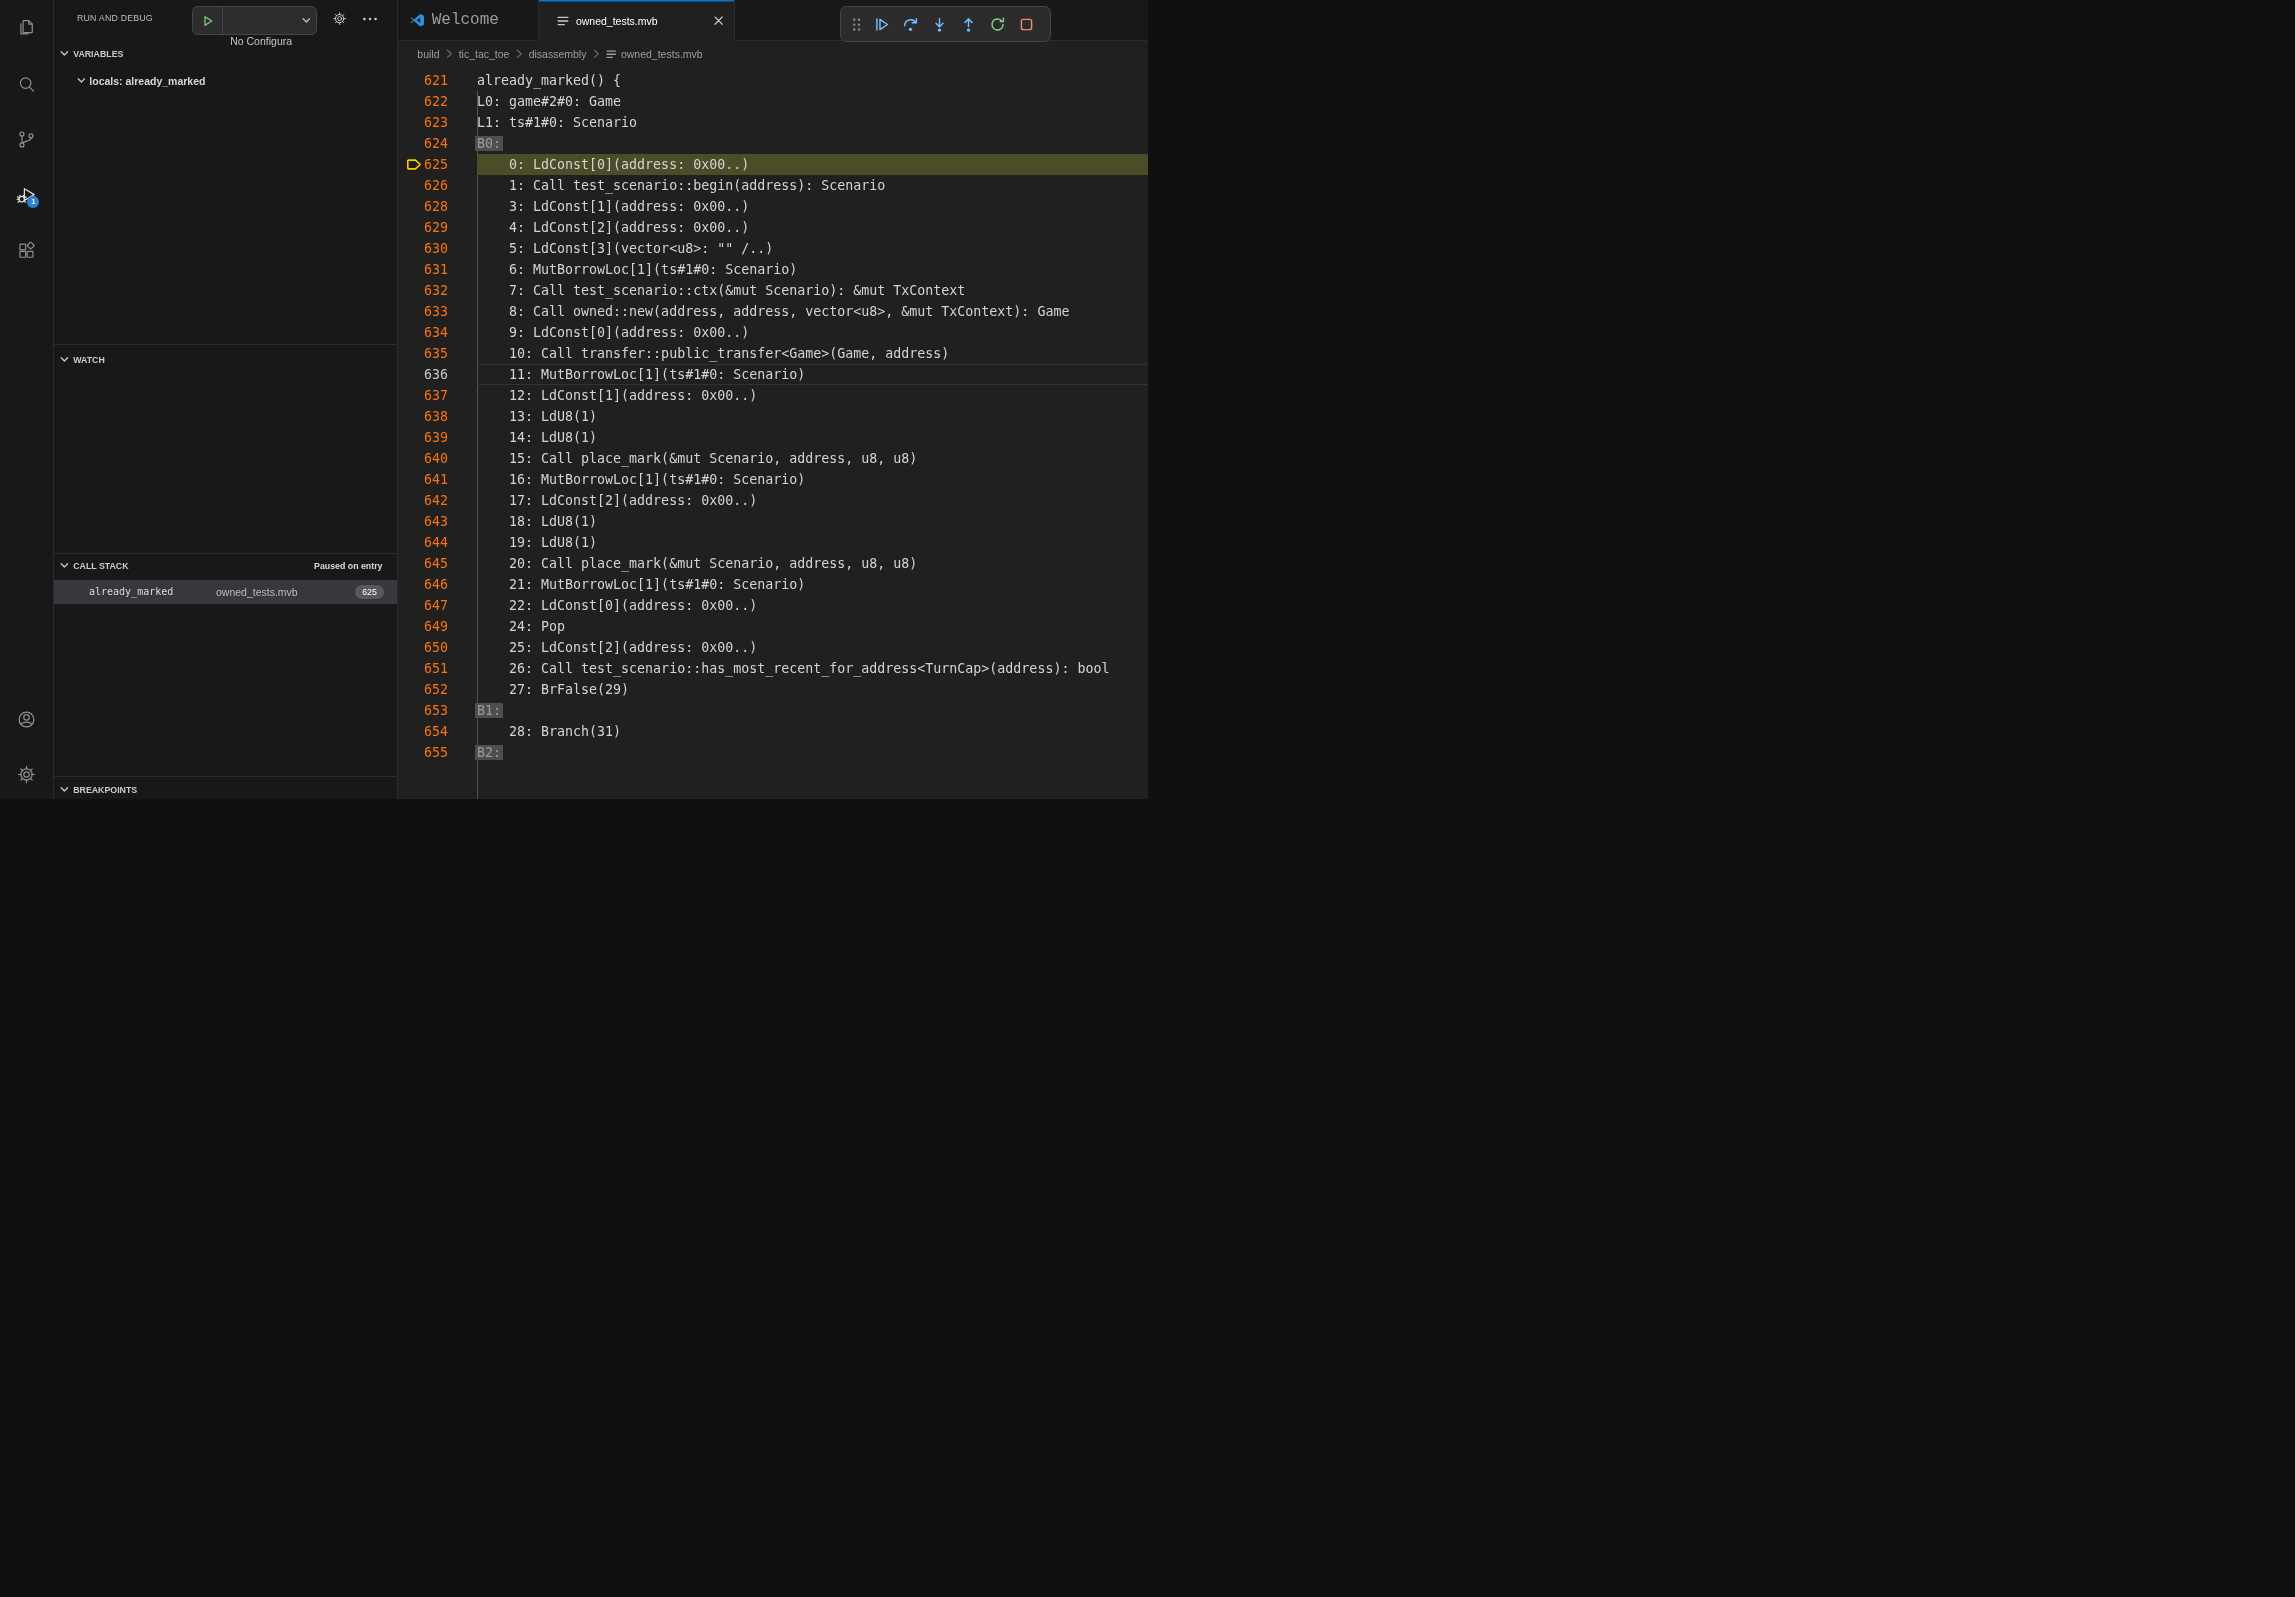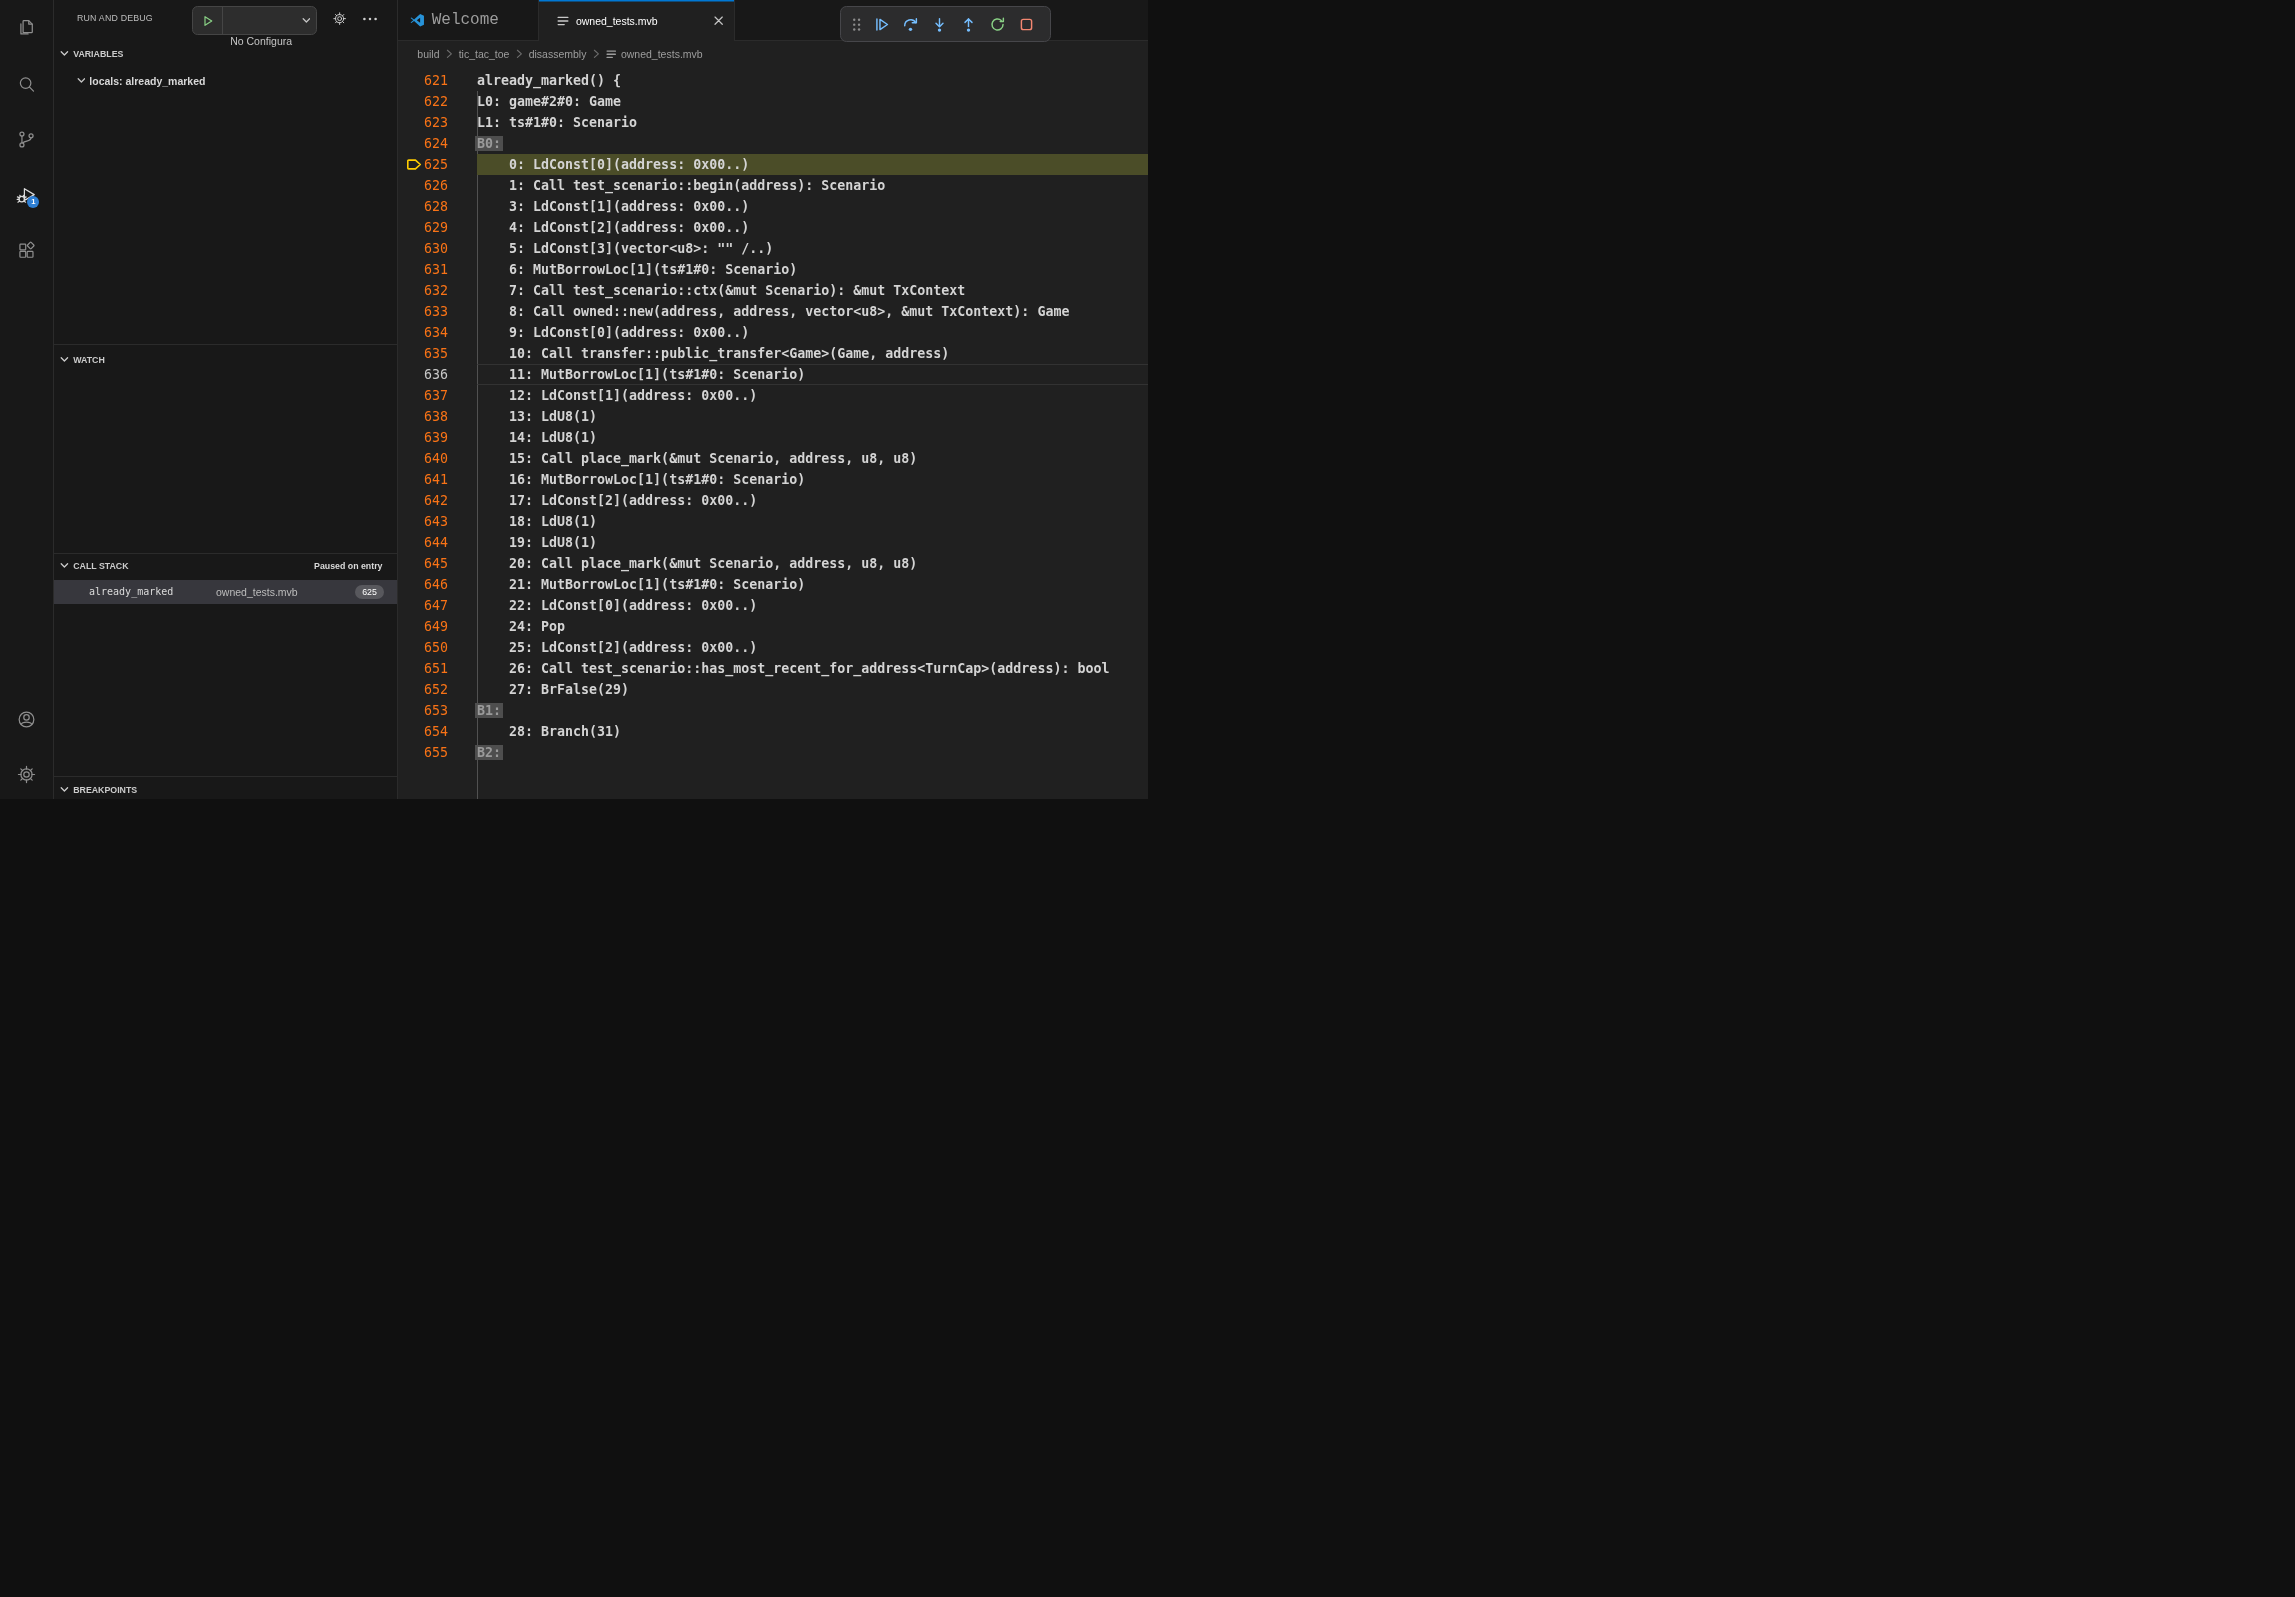--- a/index.html
+++ b/index.html
@@ -86,21 +86,21 @@
   .dotfill-blue{fill:#75beff;stroke:none;}
 
   
   #code{position:absolute;left:0;top:68px;right:0;bottom:0;overflow:hidden;
     font-family:"DejaVu Sans Mono",monospace;font-size:13.3px;}
   #indent-guide{position:absolute;left:79px;top:22.5px;bottom:0;width:0.8px;background:#515151;}
   #lines{position:absolute;left:0;top:1.6px;right:0;}
   .code-line{display:flex;height:21px;line-height:21px;}
   .gutter{flex:none;width:79px;box-sizing:border-box;text-align:right;padding-right:29px;
     color:#f97316;position:relative;cursor:pointer;}
-  .line-text{flex:1;white-space:pre;color:#d4d4d4;position:relative;cursor:text;font-weight:bold;}
+  .line-text{flex:1;white-space:pre;color:#d4d4d4;position:relative;cursor:text;}
   .exec .line-text{background:#4b4d28;}
   .cursor .line-text{box-shadow:inset 0 0.8px 0 #383838,inset 0 -0.8px 0 #383838;}
   .cursor .gutter{color:#c8c8c8;}
   .label-chip{background:#4e4e4e;color:#9a9a9a;margin-left:-1.6px;padding:0 1.6px;}
   .exec-arrow{display:none;position:absolute;left:8.8px;top:4px;width:15.3px;height:13px;
     stroke:#ffcc00;stroke-width:2;fill:none;stroke-linejoin:round;}
   .exec .exec-arrow{display:block;}
 </style>
 </head>
 <body>

